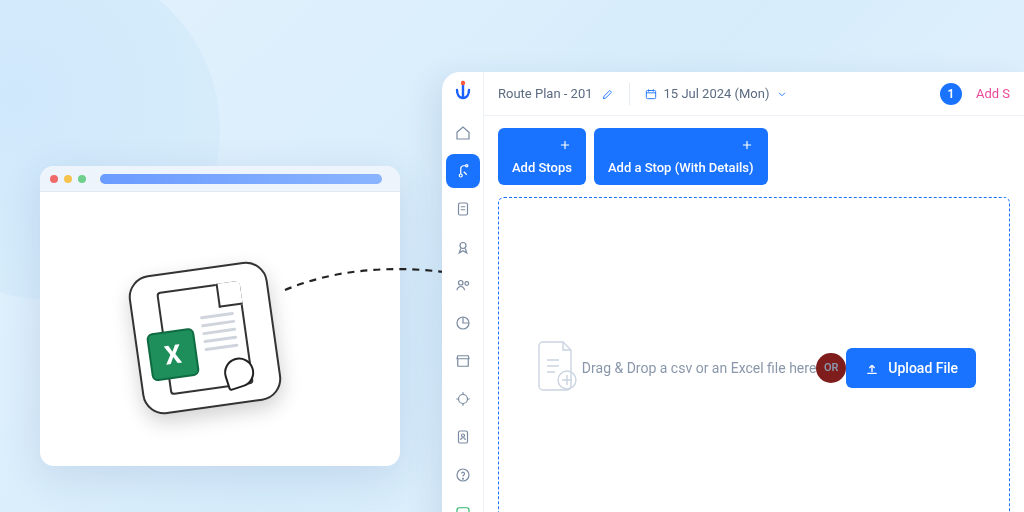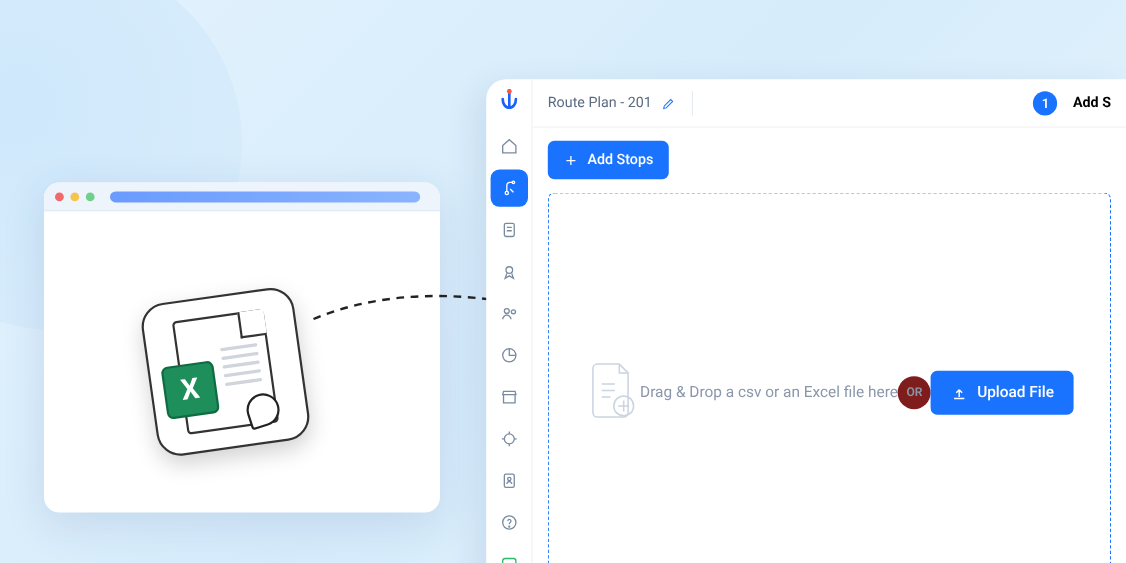--- a/index.html
+++ b/index.html
@@ -39,24 +39,24 @@
   .main { flex:1; display:flex; flex-direction:column; min-width:0;}
   .topbar { height:44px; display:flex; align-items:center; padding:0 14px; gap:14px; border-bottom:1px solid #eef1f5; font-size:13px; color:#5b6b82;}
   .route-name { display:flex; align-items:center; gap:8px;}
   .pencil{width:14px;height:14px;stroke:#1a73ff;fill:none;stroke-width:1.6;}
   .vsep{width:1px;height:22px;background:#e6ebf2;}
   .date-pick { display:flex; align-items:center; gap:6px; cursor:pointer;}
   .date-pick svg{width:14px;height:14px;stroke:#1a73ff;fill:none;stroke-width:1.6;}
   .chev{width:12px;height:12px;stroke:#9aa8bb;fill:none;stroke-width:1.8;}
   .topbar-spacer{flex:1}
   .step-badge{width:22px;height:22px;border-radius:50%;background:#1a73ff;color:#fff;font-size:12px;font-weight:600;display:flex;align-items:center;justify-content:center;}
-  .step-text{color:#000000;font-weight:700;}
+  .step-text{color:#ec4899;font-weight:400;}
 
   .btnrow { padding:12px 14px; display:flex; gap:8px;}
-  .btn { background:#1a73ff; color:#fff; border:none; border-radius:6px; padding:10px 14px; font-size:13px; font-weight:500; display:inline-flex; align-items:flex-end; gap:8px; cursor:pointer;}
+  .btn { background:#1a73ff; color:#fff; border:none; border-radius:6px; padding:10px 14px; font-size:13px; font-weight:500; display:inline-flex; align-items:flex-end; gap:8px; cursor:pointer;flex-direction:column;}
   .btn svg{width:14px;height:14px;stroke:#fff;fill:none;stroke-width:2;}
 
   .dropzone { margin:0 14px 14px 14px; flex:1; border:1.5px dashed #1a73ff; border-radius:6px; display:flex; align-items:center; justify-content:center; color:#8a97ab; padding:20px;}
   .dz-icon svg{width:50px;height:56px;stroke:#cbd4e1;fill:none;stroke-width:1.4;}
   .dz-title{font-size:14px;color:#8a97ab;}
   .dz-sub{font-size:12.5px;color:#8a97ab;}
   .dz-sub a{color:#6b7a90;text-decoration:underline;cursor:pointer;}
   .or-pill{width:30px;height:30px;border-radius:50%;background:#7f1d1d;color:#8a97ab;font-size:11px;font-weight:600;display:flex;align-items:center;justify-content:center;margin:6px 0;}
   .upload-btn{background:#1a73ff;color:#ffffff;border:none;border-radius:6px;padding:12px 18px;font-size:14px;font-weight:500;display:inline-flex;align-items:center;gap:8px;cursor:pointer;}
   .upload-btn svg{width:16px;height:16px;stroke:#fff;fill:none;stroke-width:2;}
@@ -178,31 +178,47 @@
 
   <div class="main">
     <div class="topbar">
       <div class="route-name">
         <span>Route Plan - 201</span>
         <svg class="pencil" viewBox="0 0 24 24">
             <path d="M4 20l4-1 10-10-3-3L5 16z"></path>
           </svg>
       </div>
       <div class="vsep"></div>
+      <div class="date-pick">
+        <svg viewBox="0 0 24 24">
+            <rect x="4" y="6" width="16" height="14" rx="2"></rect>
+            <path d="M4 10h16M8 4v4M16 4v4"></path>
+          </svg>
+        <span>15 Jul 2024 (Mon)</span>
+        <svg class="chev" viewBox="0 0 24 24">
+            <path d="M7 10l5 5 5-5"></path>
+          </svg>
+      </div>
       <div class="topbar-spacer"></div>
       <div class="step-badge">1</div>
       <span class="step-text">Add S</span>
     </div>
 
     <div class="btnrow">
       <button class="btn">
         <svg viewBox="0 0 24 24">
             <path d="M12 5v14M5 12h14"></path>
           </svg>
         <span>Add Stops</span>
+      </button>
+      <button class="btn">
+        <svg viewBox="0 0 24 24">
+            <path d="M12 5v14M5 12h14"></path>
+          </svg>
+        <span>Add a Stop (With Details)</span>
       </button>
     </div>
 
     <div class="dropzone">
       <div class="dz-icon">
         <svg viewBox="0 0 48 56">
             <path d="M10 4h20l8 8v36a4 4 0 0 1-4 4H10a4 4 0 0 1-4-4V8a4 4 0 0 1 4-4z"></path>
             <path d="M30 4v8h8"></path>
             <path d="M14 22h12M14 28h12M14 34h8"></path>
             <circle cx="34" cy="42" r="9"></circle>

